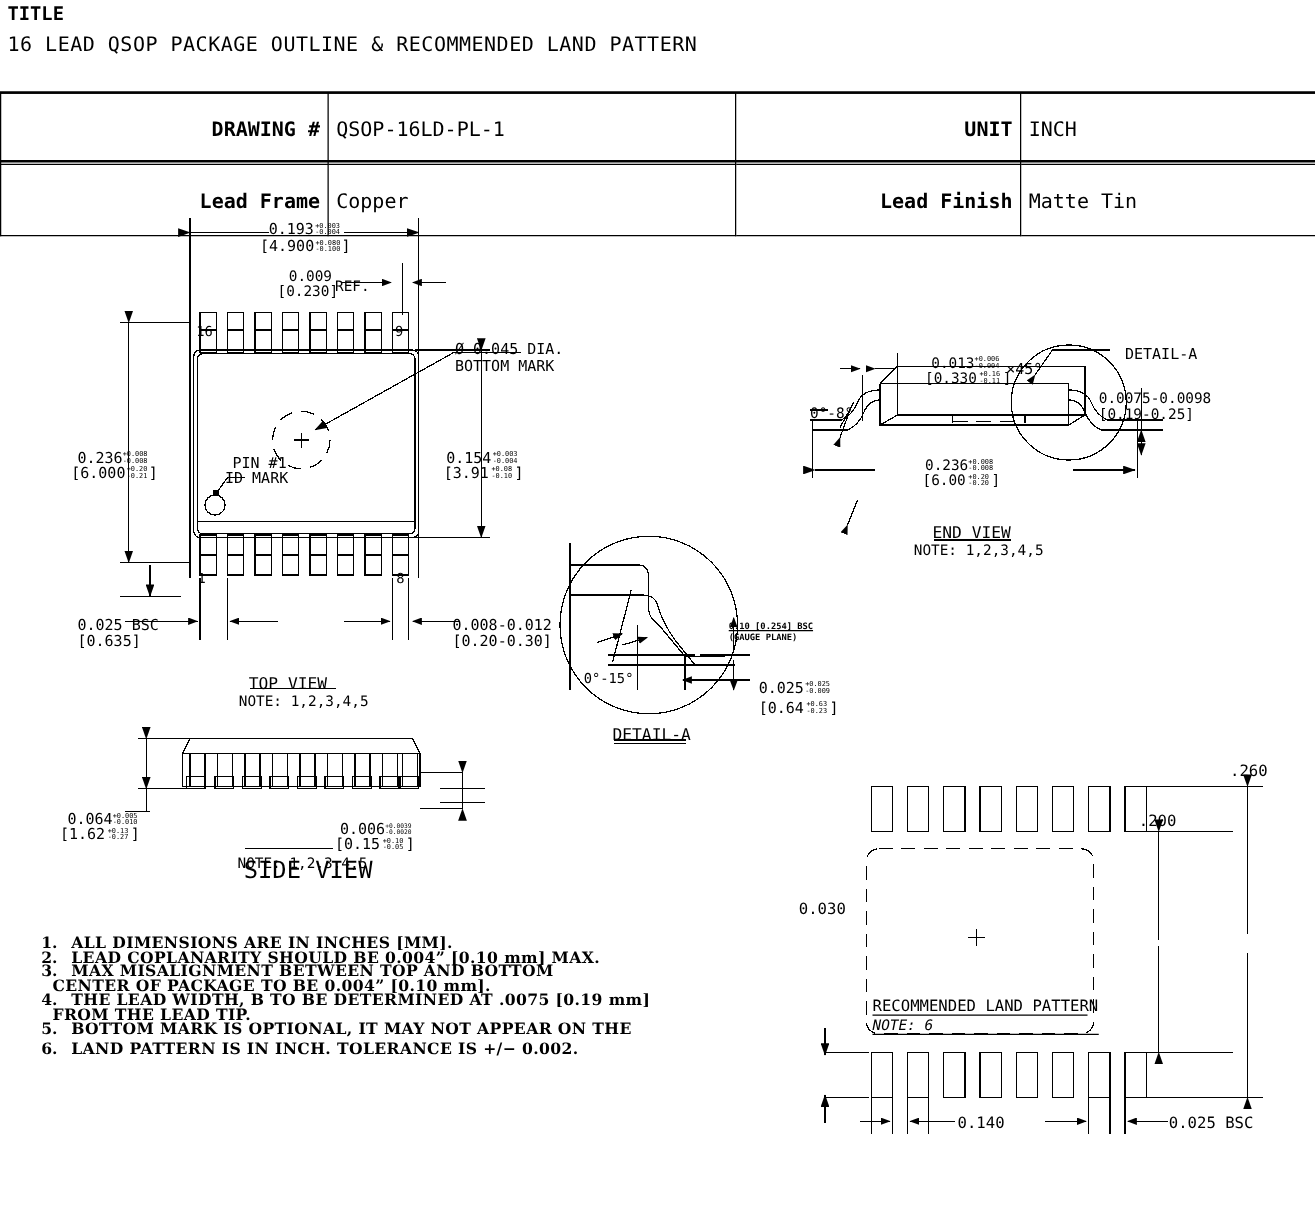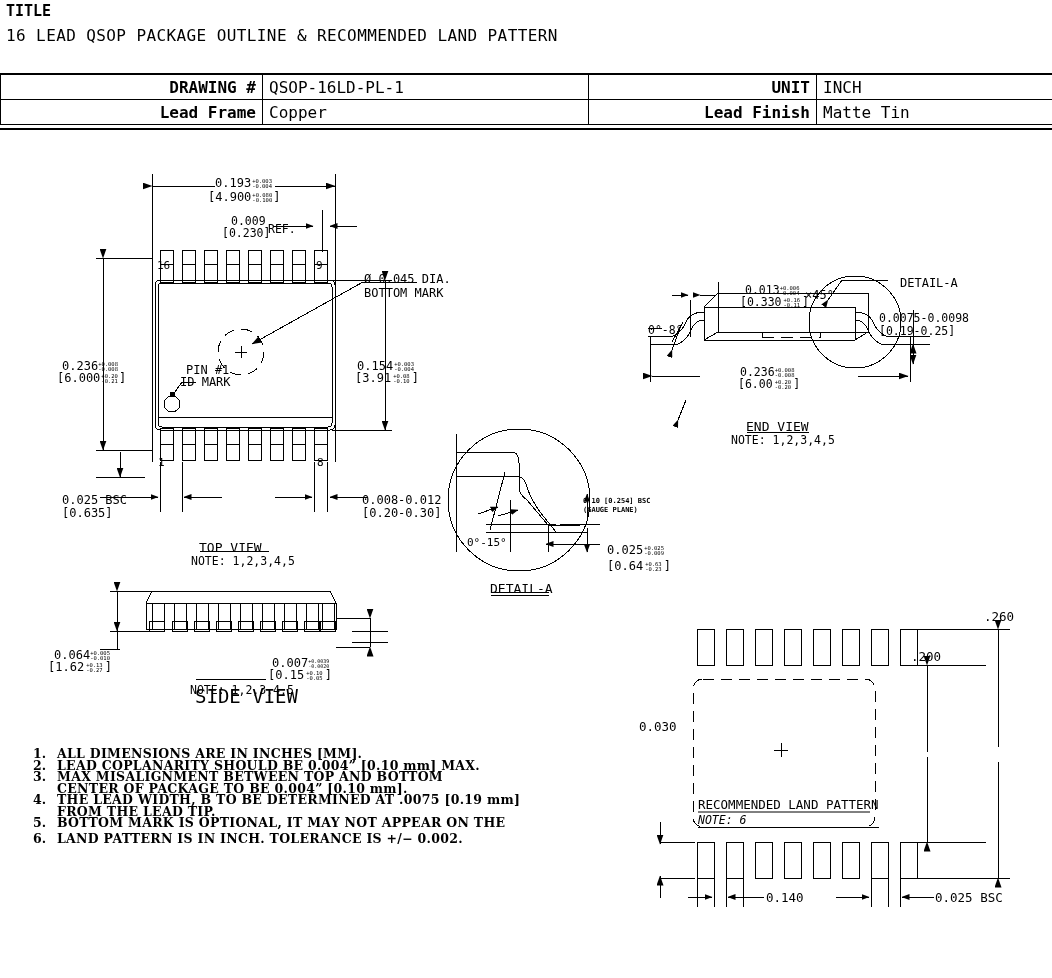--- a/index.html
+++ b/index.html
@@ -22,21 +22,21 @@
   }
 
   
   #info-table{
     position:absolute;left:0px;top:74px;width:1052px;
     border-collapse:collapse;table-layout:fixed;
   }
   #info-table td{
     border:1px solid #000;
     font-family:"DejaVu Sans Mono", monospace;
-    font-size:16px;height:24px;padding:0 6px;
+    font-size:16px;height:24px;padding:16px 6px;
   }
   #info-table tr{height:25px;}
   #info-table .lbl{text-align:right;font-weight:bold;}
   #info-table .val{text-align:left;}
   .tbl-top{position:absolute;left:0;top:73px;width:1052px;height:2px;background:#000;}
   .tbl-bot{position:absolute;left:0;top:128px;width:1052px;height:2px;background:#000;}
 
   
   #drawing{position:absolute;left:0;top:132px;width:1052px;height:846px;}
   #drawing svg{display:block;}
@@ -44,21 +44,21 @@
   
   #notes{
     position:absolute;left:33px;top:748px;width:600px;
     font-family:"DejaVu Serif", serif;font-weight:bold;font-size:12.5px;
     line-height:11.5px;
   }
   #notes .nhead{font-size:12.5px;}
   #notes .nrow{display:flex;}
   #notes .nnum{width:24px;flex:none;}
   #notes .ntxt{flex:1;letter-spacing:0.3px;}
-  #notes .ncont{margin-left:24px;letter-spacing:0.3px;}
+  #notes .ncont{margin-left:9px;letter-spacing:0.3px;}
 </style>
 </head>
 <body>
 
 <div id="header">
   <div id="title-label">TITLE</div>
   <div id="title-text">16 LEAD QSOP PACKAGE OUTLINE &amp; RECOMMENDED LAND PATTERN</div>
 </div>
 
 <div class="tbl-top"></div>
@@ -437,34 +437,34 @@
     <span style="display:block">+0.005</span>
     <span style="display:block">-0.010</span></span>
 </div>
 <div style="position:absolute;left:48px;top:660px;font-size:12px;" class="mono">
   <span>[1.62</span><span style="display:inline-block;vertical-align:middle;font-size:5.5px;line-height:5px;margin:0 2px;">
     <span style="display:block">+0.13</span>
     <span style="display:block">-0.27</span></span><span>]</span>
 </div>
 
 <div style="position:absolute;left:272px;top:656px;font-size:12px;" class="mono">
-  <span>0.007</span><span style="display:inline-block;vertical-align:middle;font-size:5px;line-height:4.5px;">
+  <span>0.006</span><span style="display:inline-block;vertical-align:middle;font-size:5px;line-height:4.5px;">
     <span style="display:block">+0.0039</span>
     <span style="display:block">-0.0020</span></span>
 </div>
 <div style="position:absolute;left:268px;top:668px;font-size:12px;" class="mono">
   <span>[0.15</span><span style="display:inline-block;vertical-align:middle;font-size:5.5px;line-height:5px;margin:0 2px;">
     <span style="display:block">+0.10</span>
     <span style="display:block">-0.05</span></span><span>]</span>
 </div>
 
 <div style="position:absolute;left:195px;top:669px;font-size:19px;margin-top:16px;" class="mono">SIDE VIEW</div>
 <div style="position:absolute;left:190px;top:683px;font-size:11.5px;" class="mono">NOTE: 1,2,3,4,5</div>
 
-<div style="position:absolute;left:583px;top:497px;font-size:7px;font-weight:bold;" class="mono">0.10 [0.254] BSC</div>
+<div style="position:absolute;left:583px;top:497px;font-size:7px;font-weight:bold;text-decoration:underline;" class="mono">0.10 [0.254] BSC</div>
 <div style="position:absolute;left:583px;top:506px;font-size:7px;font-weight:bold;" class="mono">(GAUGE PLANE)</div>
 
 <div style="position:absolute;left:467px;top:536px;font-size:11px;" class="mono">0°-15°</div>
 
 <div style="position:absolute;left:607px;top:543px;font-size:12px;" class="mono">
   <span>0.025</span><span style="display:inline-block;vertical-align:middle;font-size:5.5px;line-height:5px;margin-left:1px;">
     <span style="display:block">+0.025</span>
     <span style="display:block">-0.009</span></span>
 </div>
 <div style="position:absolute;left:607px;top:559px;font-size:12px;" class="mono">

